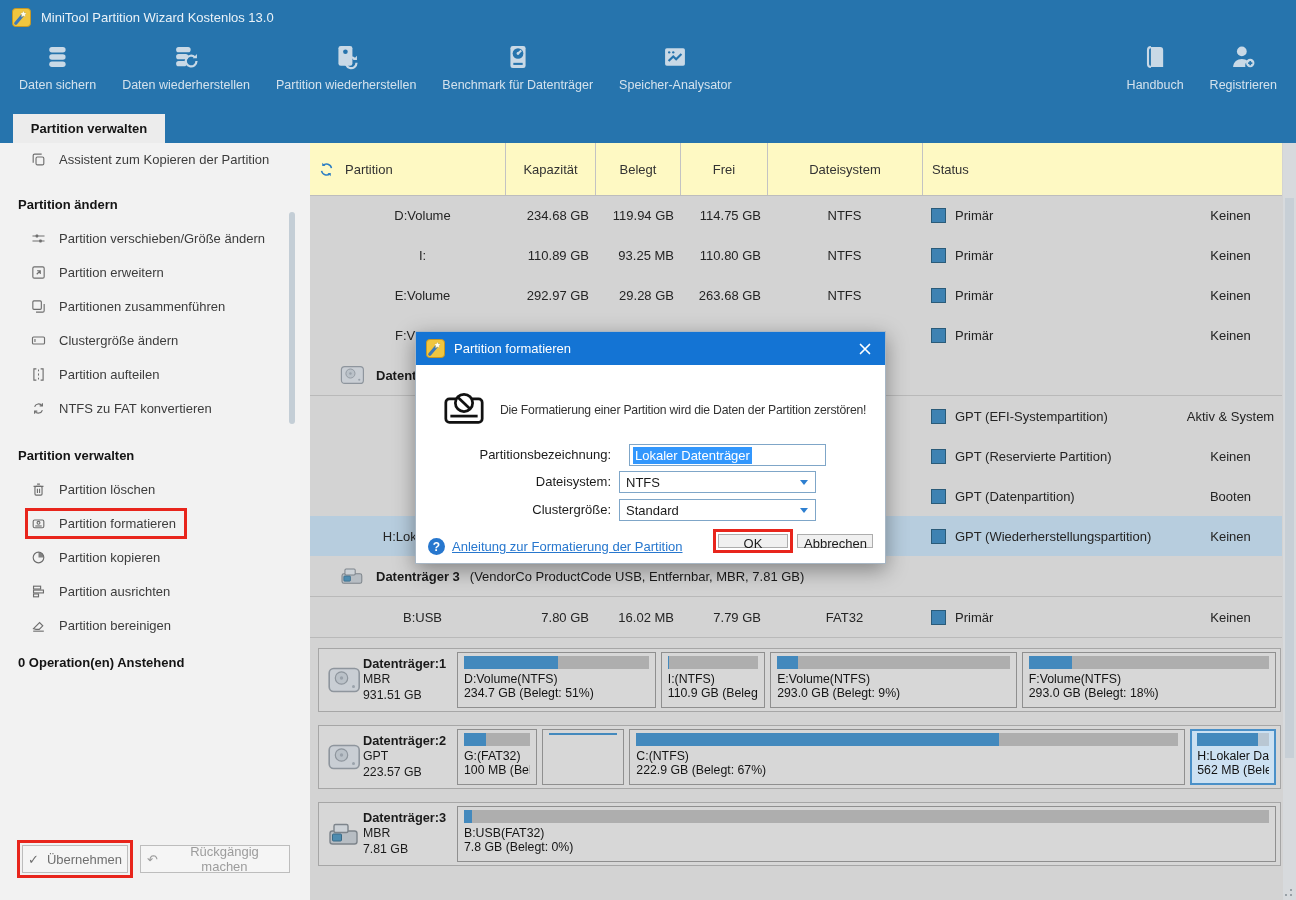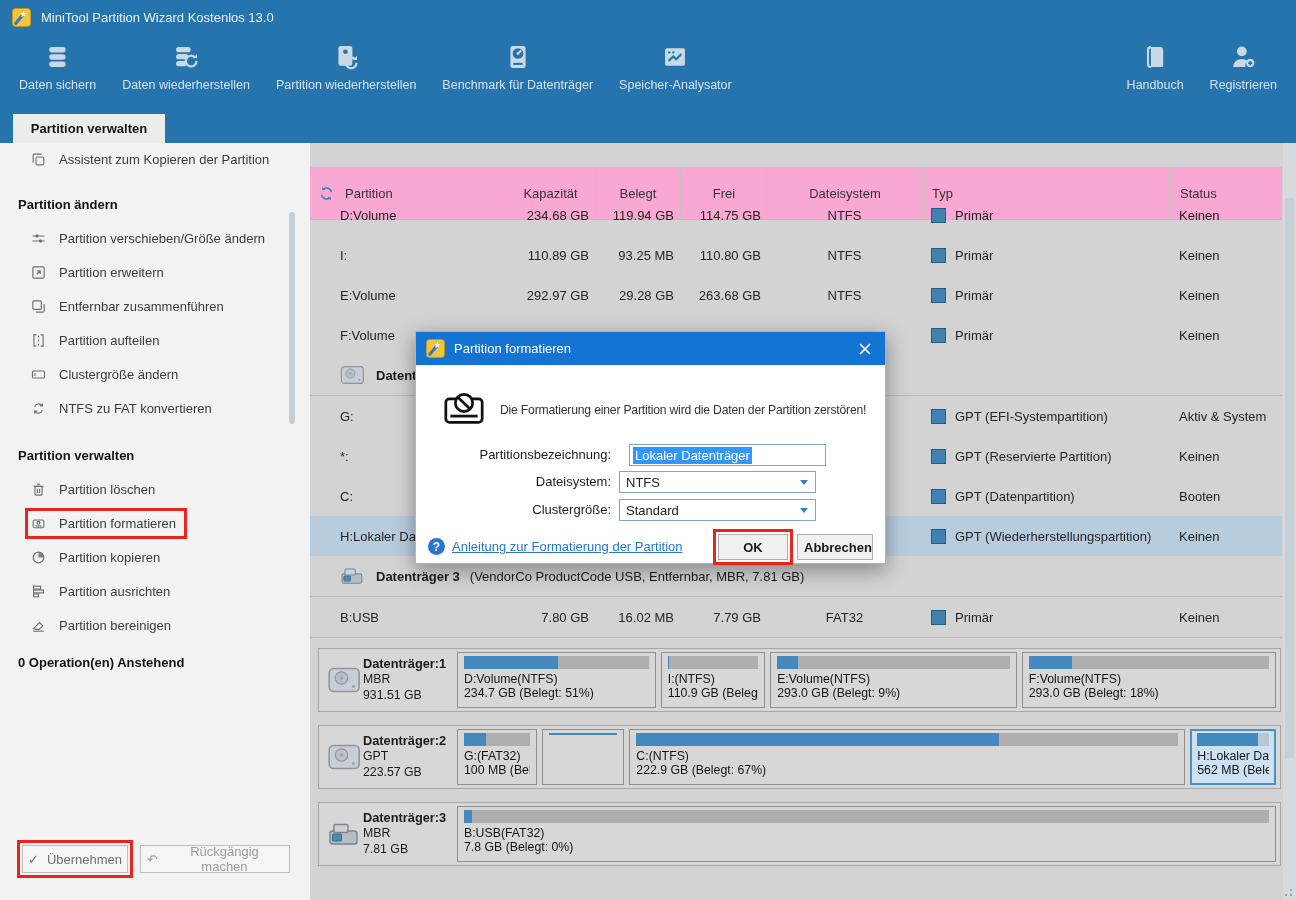--- a/index.html
+++ b/index.html
@@ -39,31 +39,31 @@
   #undo-btn{left:140px;width:150px;color:#9C9C9C;}
   .btn-ic{font-size:13px;}
   
   .annot{outline:3px solid #E8251C;outline-offset:2px;}
   
   #main{position:absolute;left:310px;top:143px;right:0;bottom:0;background:#D3D3D3;}
   #main-gutter{position:absolute;right:0;top:0;bottom:0;width:13px;background:#D7DADD;}
   #main-thumb{position:absolute;right:2px;top:55px;width:9px;height:560px;background:#C7CFD6;}
   #table-header{position:absolute;top:0;left:0;width:972px;height:52px;display:grid;
                 grid-template-columns:195px 90px 85px 87px 155px 248px 112px;
-                border-bottom:1px solid #BDBDBD;background:#f9a8d4;color:#333;font-size:13px;margin-top:24px;}
+                border-bottom:1px solid #BDBDBD;background:#fef9c3;color:#333;font-size:13px;}
   .th{display:flex;align-items:center;height:100%;border-left:1px solid #C3C3C3;}
   .th:first-child{border-left:none;}
   .th-part{padding-left:8px;gap:10px;}
   .th-mid{justify-content:center;}
   .th-typ,.th-status{padding-left:9px;}
   .refresh{width:17px;height:17px;color:#2E7FC4;display:inline-flex;}
   .refresh svg{width:17px;height:17px;}
   #table-rows{position:absolute;top:52px;left:0;width:972px;border-bottom:1px solid #B9B9B9;}
   .trow{height:40px;display:grid;grid-template-columns:195px 90px 85px 87px 155px 248px 112px;
-        align-items:center;font-size:13px;color:#242424;}
+        align-items:center;font-size:13px;color:#242424;text-align:center;}
   .trow.selected{background:#B7CDDE;}
   .c-part{padding-left:30px;white-space:nowrap;overflow:hidden;}
   .c-num{justify-self:end;padding-right:6px;}
   .c-fs{justify-self:center;}
   .c-typ{display:flex;align-items:center;gap:9px;padding-left:9px;white-space:nowrap;}
   .typ-sq{width:13px;height:13px;background:#3E82B2;border:1px solid #2A5B79;flex:none;}
   .c-status{padding-left:9px;white-space:nowrap;}
   .disk-hrow{height:40px;display:flex;align-items:center;padding-left:30px;gap:10px;
              border-bottom:1px solid #B9B9B9;font-size:13px;color:#1A1A1A;white-space:nowrap;}
   .dh-icon{display:inline-flex;flex:none;}
@@ -105,22 +105,22 @@
           font-size:13px;color:#1A1A1A;display:flex;align-items:center;box-sizing:border-box;}
   .dinput{padding-left:3px;margin-left:10px;}
   .dsel{background:#3297FD;color:#fff;padding:1px 2px;white-space:nowrap;}
   .dselect{padding-left:6px;}
   .dcaret{margin-left:auto;margin-right:7px;width:0;height:0;border-left:4.5px solid transparent;
           border-right:4.5px solid transparent;border-top:5px solid #2E7FD0;}
   #dlg-bottom{position:absolute;left:0;right:0;top:166px;height:32px;}
   #help-icon{position:absolute;left:12px;top:7px;width:17px;height:17px;border-radius:50%;background:#2777CE;
              color:#fff;font-size:12px;font-weight:bold;display:flex;align-items:center;justify-content:center;}
   #help-link{position:absolute;left:36px;top:8px;font-size:13px;color:#2777CE;text-decoration:underline;white-space:nowrap;}
-  .dlg-btn{position:absolute;top:3px;height:26px;background:#F0F0F0;border:1px solid #ADADAD;
-           font-family:"Liberation Sans",sans-serif;font-size:13px;color:#1A1A1A;font-weight:bold;}
+  .dlg-btn{position:absolute;top:3px;height:14px;background:#F0F0F0;border:1px solid #ADADAD;
+           font-family:"Liberation Sans",sans-serif;font-size:13px;color:#1A1A1A;}
   #ok-btn{left:302px;width:70px;}
   #cancel-btn{left:381px;width:76px;text-align:center;}
 </style>
 </head>
 <body>
 
 <div id="app">
 
   <div id="header">
     <div id="titlebar">
@@ -286,43 +286,43 @@
           </span>
         </div>
         <div class="sb-item">
           <span class="sb-inner">
             <span class="sb-icon">
               <svg viewBox="0 0 24 24" fill="none" stroke="currentColor" stroke-width="1.6">
                 <rect x="4" y="4" width="12" height="12" rx="1.5"></rect>
                 <path d="M20 8.5V18a2 2 0 0 1-2 2H8.5"></path>
               </svg>
             </span>
-            <span>Entfernbar zusammenführen</span>
+            <span>Partitionen zusammenführen</span>
+          </span>
+        </div>
+        <div class="sb-item">
+          <span class="sb-inner">
+            <span class="sb-icon">
+              <svg viewBox="0 0 24 24" fill="none" stroke="currentColor" stroke-width="1.6">
+                <rect x="3.5" y="7" width="17" height="10" rx="1.5"></rect>
+                <path d="M7 10v4"></path>
+              </svg>
+            </span>
+            <span>Clustergröße ändern</span>
           </span>
         </div>
         <div class="sb-item">
           <span class="sb-inner">
             <span class="sb-icon">
               <svg viewBox="0 0 24 24" fill="none" stroke="currentColor" stroke-width="1.6">
                 <path d="M9 4H5.5v16H9M15 4h3.5v16H15"></path>
                 <path d="M12 5v2.5M12 10.5v3M12 16.5v2.5" stroke-width="1.4"></path>
               </svg>
             </span>
             <span>Partition aufteilen</span>
-          </span>
-        </div>
-        <div class="sb-item">
-          <span class="sb-inner">
-            <span class="sb-icon">
-              <svg viewBox="0 0 24 24" fill="none" stroke="currentColor" stroke-width="1.6">
-                <rect x="3.5" y="7" width="17" height="10" rx="1.5"></rect>
-                <path d="M7 10v4"></path>
-              </svg>
-            </span>
-            <span>Clustergröße ändern</span>
           </span>
         </div>
         <div class="sb-item">
           <span class="sb-inner">
             <span class="sb-icon">
               <svg viewBox="0 0 24 24" fill="none" stroke="currentColor" stroke-width="1.6">
                 <path d="M6.5 9.5a6 6 0 0 1 10.5-1.5"></path>
                 <path d="M17.5 4.5v3.8h-3.8"></path>
                 <path d="M17.5 14.5A6 6 0 0 1 7 16"></path>
                 <path d="M6.5 19.5v-3.8h3.8"></path>
@@ -423,23 +423,20 @@
           <span>Kapazität</span>
         </div>
         <div class="th th-mid">
           <span>Belegt</span>
         </div>
         <div class="th th-mid">
           <span>Frei</span>
         </div>
         <div class="th th-mid">
           <span>Dateisystem</span>
-        </div>
-        <div class="th th-typ">
-          <span>Typ</span>
         </div>
         <div class="th th-status">
           <span>Status</span>
         </div>
       </div>
     <div id="table-rows">
         <div class="trow">
           <div class="c-part">D:Volume</div>
           <div class="c-num">234.68 GB</div>
           <div class="c-num">119.94 GB</div>

